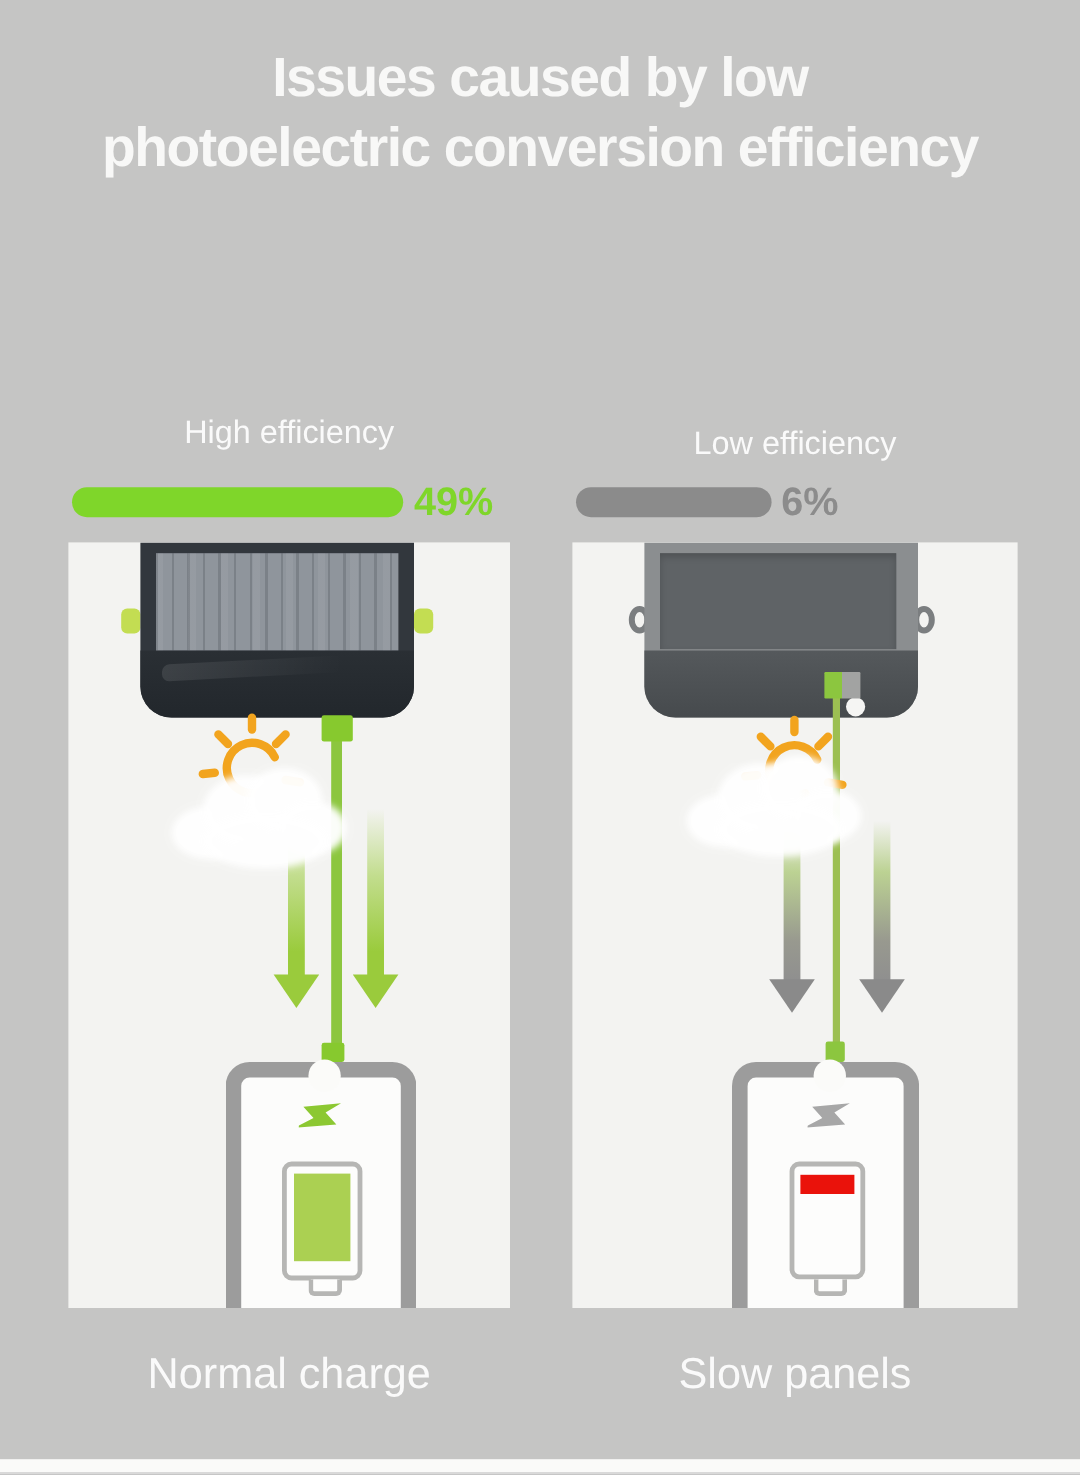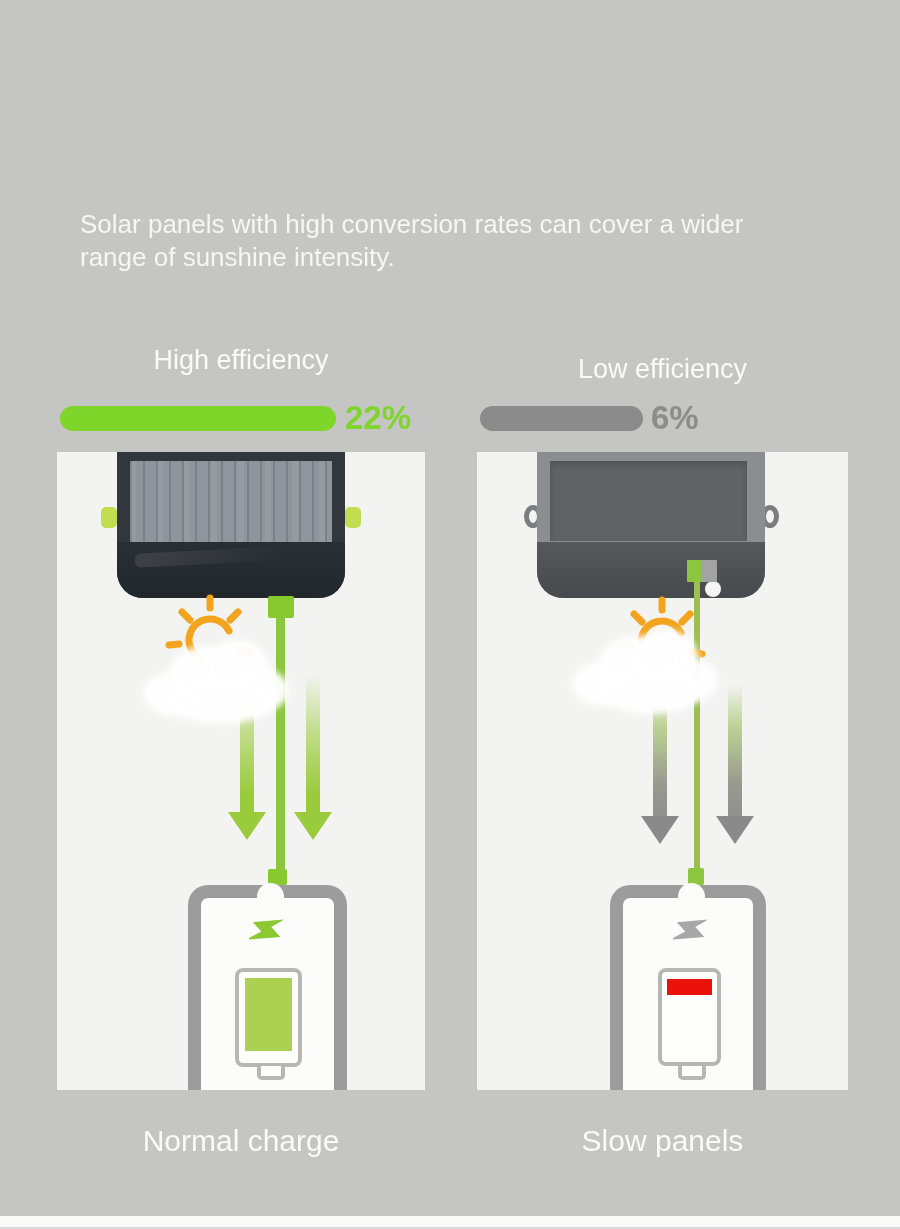--- a/index.html
+++ b/index.html
@@ -146,41 +146,41 @@
   .card.high .battery{left:178px;width:67px;height:99px;}
   .card.low  .battery{left:181px;width:63px;height:98px;}
   .card.high .battery .fill{left:6px;top:6px;width:47px;height:73px;background:#abd052;}
   .card.low  .battery .fill{left:5px;top:7px;width:45px;height:16px;background:#ea120b;}
   .battery-tab{top:614px;width:28px;height:14px;box-sizing:border-box;
     border:4px solid #b6b6b4;border-top:none;border-radius:0 0 5px 5px;background:#fdfdfc;z-index:4;}
   .card.high .battery-tab{left:200px;}
   .card.low  .battery-tab{left:201px;}
   
   .caption{
-    position:absolute;top:1124px;color:#fafafa;font-size:30px;font-weight:400;text-align:center;
+    position:absolute;top:1124px;color:#fafafa;font-size:36px;font-weight:400;text-align:center;
   }
   .caption.high{left:57px;width:368px;}
   .caption.low{left:477px;width:371px;}
   
   .bottom-strip{position:absolute;left:0;top:1216px;width:900px;height:11px;background:#fafaf9;}
   .bottom-edge{position:absolute;left:0;top:1227px;width:900px;height:2px;background:#d9d9d9;}
 </style>
 </head>
 <body>
 
 <div class="page">
 
-
-  <p class="subtitle"><span>Solar panels with high conversion rates can cover a wider</span><br><span>range of sunshine intensity.</span></p>
+  <h1 class="title"><span>Issues caused by low</span><br><span>photoelectric conversion efficiency</span></h1>
+
 
   <div class="col-header high">High efficiency</div>
   <div class="col-header low">Low efficiency</div>
 
   <div class="bar high"></div>
-  <div class="pct high">22%</div>
+  <div class="pct high">49%</div>
   <div class="bar low"></div>
   <div class="pct low">6%</div>
 
   <div class="card high">
     <div class="tab t-left"></div>
     <div class="tab t-right"></div>
     <div class="solar-panel">
       <div class="panel-band"></div>
       <div class="panel-cell"></div>
     </div>

